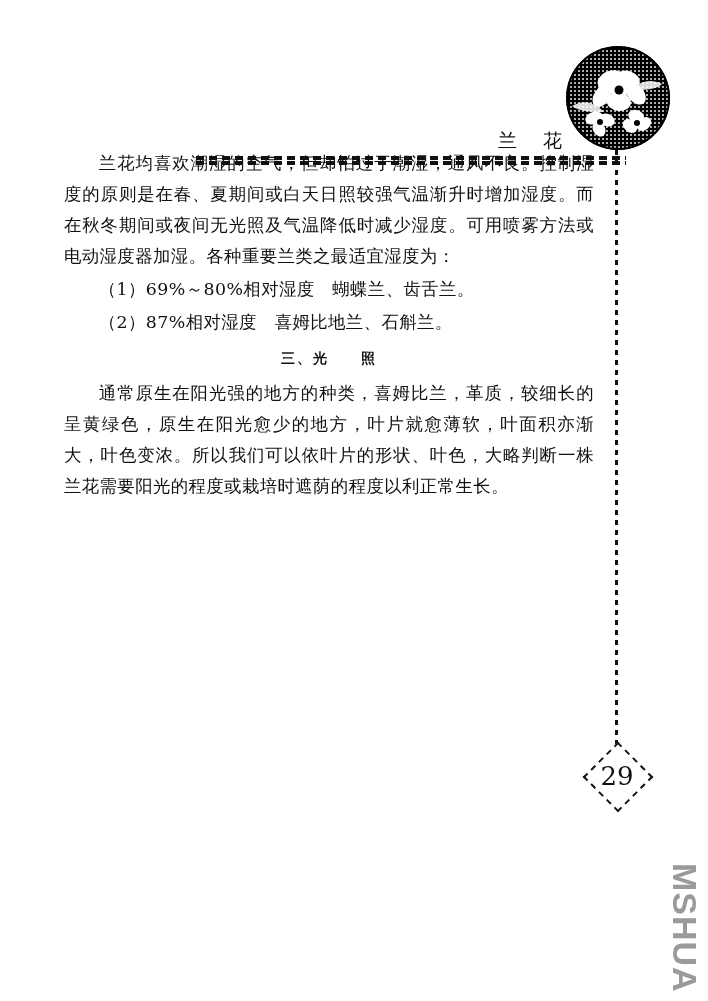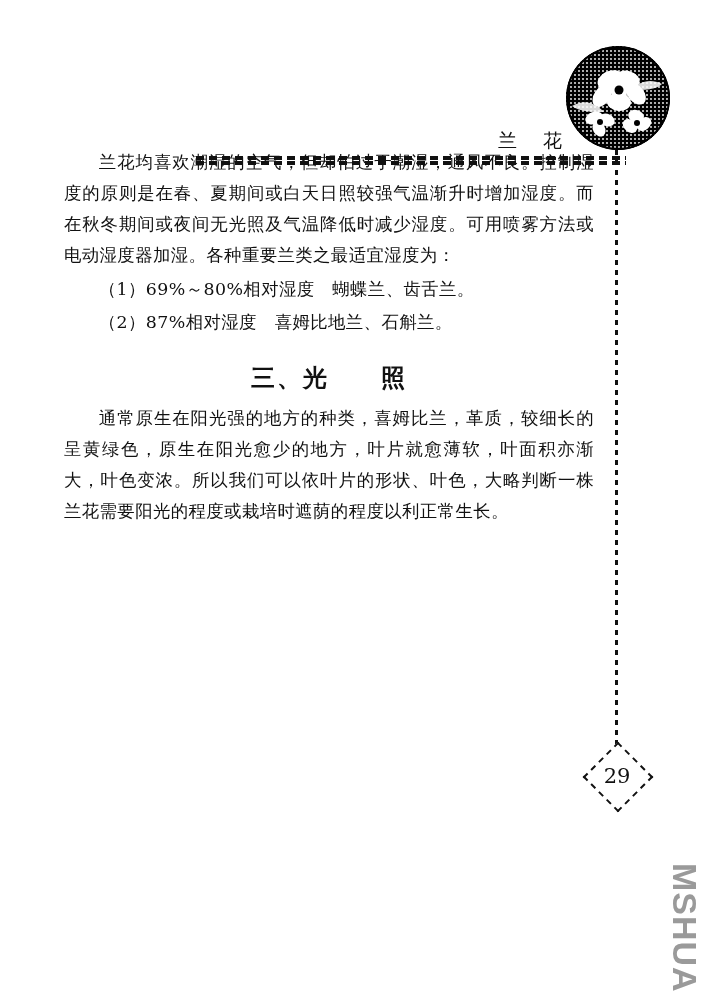--- a/index.html
+++ b/index.html
@@ -114,21 +114,21 @@
   }
   .page-number-badge .num {
     position: absolute;
     left: 0;
     top: 0;
     width: 62px;
     height: 62px;
     display: flex;
     align-items: center;
     justify-content: center;
-    font-size: 21px;
+    font-size: 26px;
     font-family: "DejaVu Serif", "Liberation Serif", serif;
     color: #111;
   }
 
   
   .content {
     position: absolute;
     left: 64px;
     top: 148px;
     width: 530px;
@@ -136,29 +136,28 @@
   p.para {
     margin: 0 0 2px 0;
     font-size: 17.4px;
     line-height: 31px;
     text-align: justify;
     text-justify: inter-ideograph;
     letter-spacing: 0.4px;
   }
   p.indent {
     text-indent: 2em;
-    font-family: Liberation Mono, monospace;
   }
   p.list-item {
     text-indent: 2em;
   }
   .sec-title {
-    margin: 24px 0 10px 0;
+    margin: 12px 0 10px 0;
     text-align: center;
-    font-size: 24px;
+    font-size: 14px;
     letter-spacing: 2px;
     font-family: "DejaVu Serif", "Liberation Serif", serif;
   }
 
   
   .watermark {
     position: absolute;
     right: 4px;
     bottom: 8px;
     font-family: "Liberation Sans", sans-serif;

